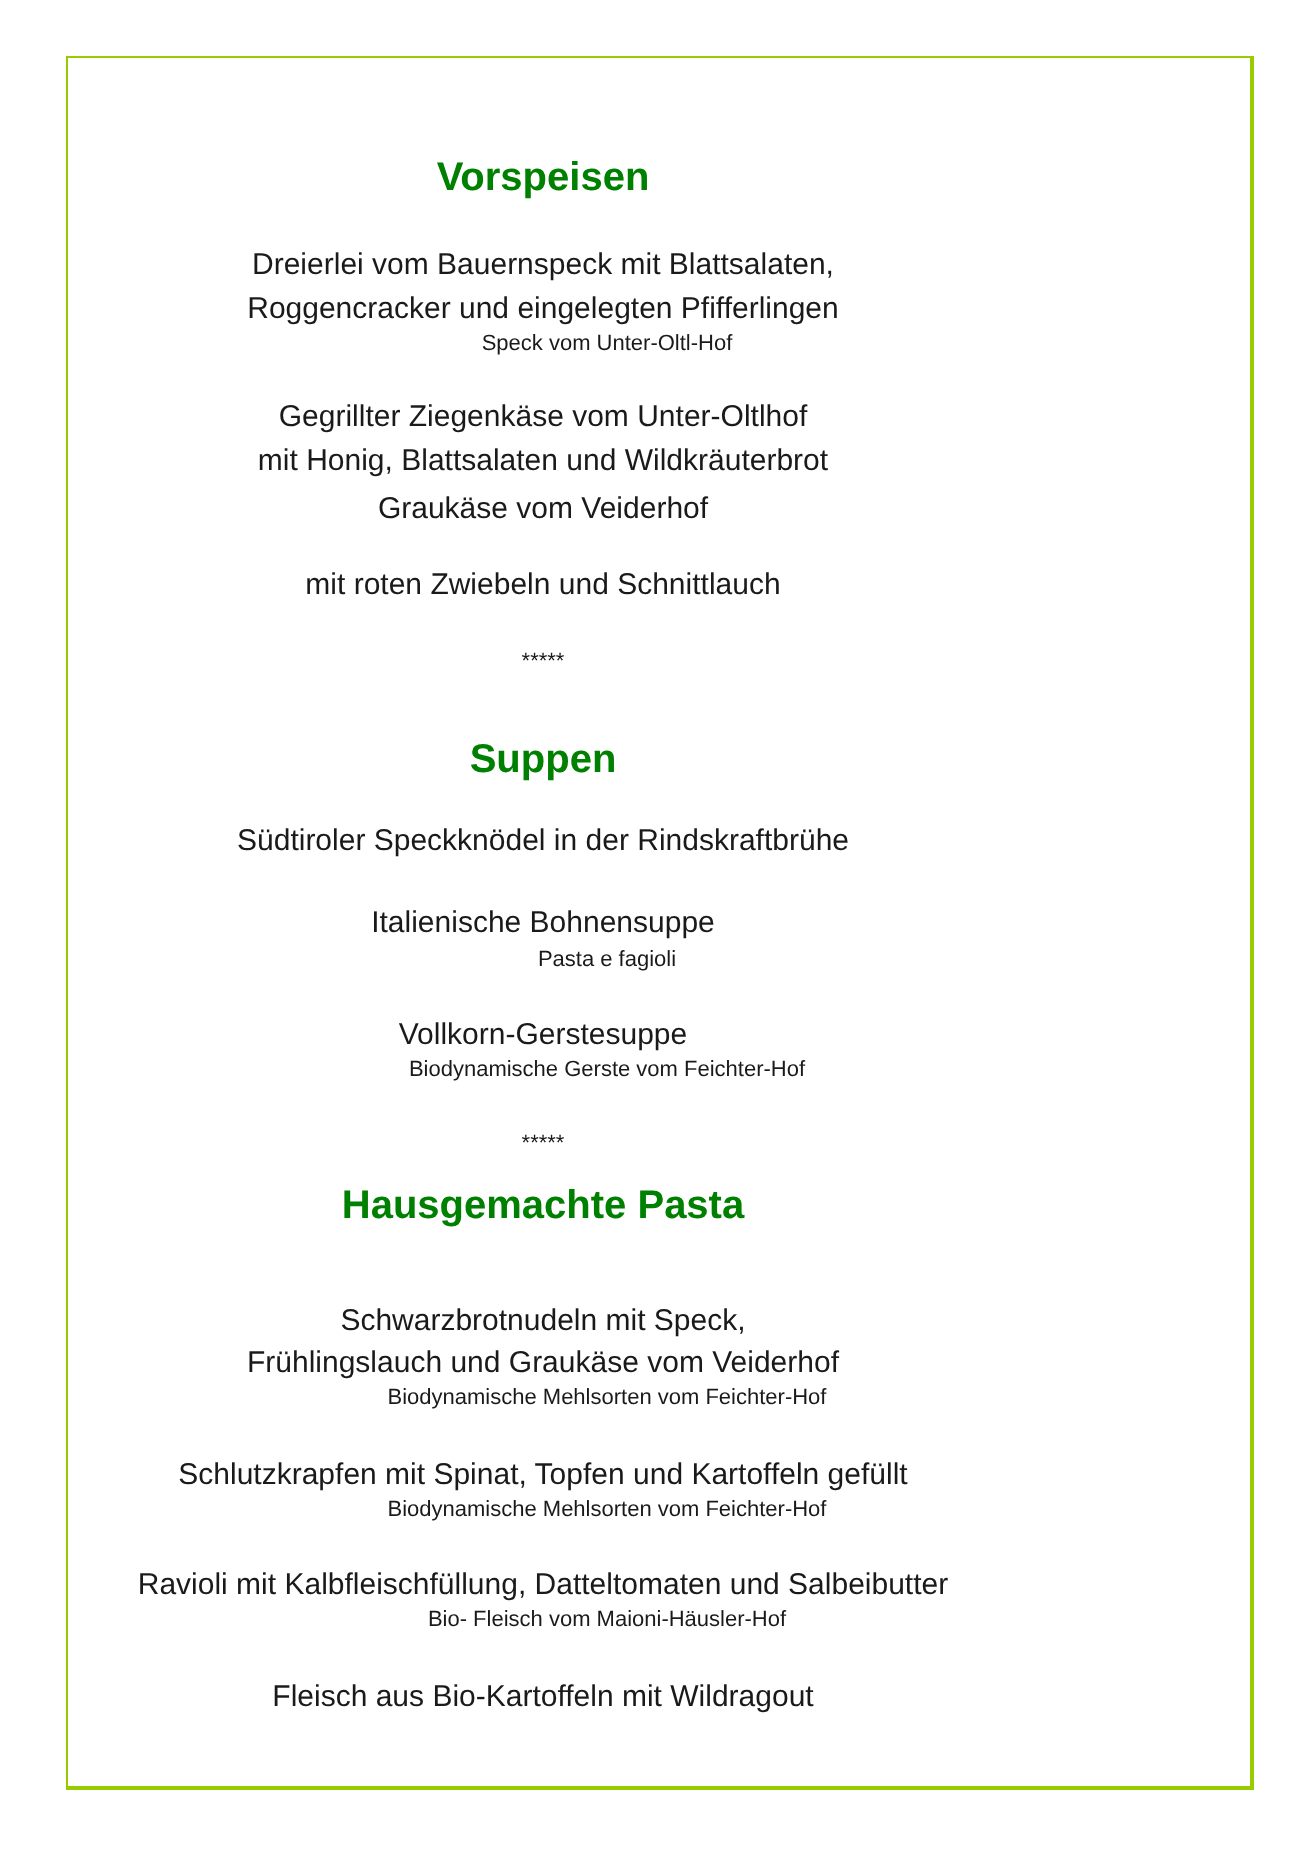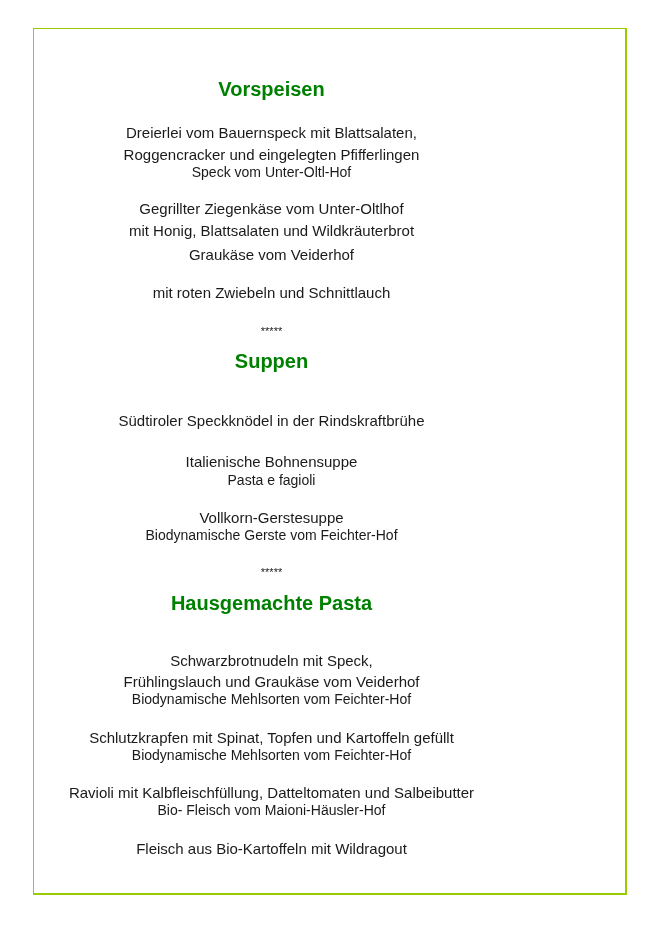--- a/index.html
+++ b/index.html
@@ -40,23 +40,24 @@
       font-weight: bold;
       color: #008000;
       line-height: 24px;
     }
     .dish {
       font-size: 15px;
       line-height: 18px;
       color: #1a1a1a;
     }
     .note {
-      font-size: 14px;
+      font-size: 11px;
       line-height: 12px;
       color: #1a1a1a;
+      padding-left: 32px;
     }
     .sep {
       font-size: 11px;
       line-height: 12px;
       color: #1a1a1a;
       letter-spacing: 0px;
     }
   </style>
 </head>
 <body>
@@ -70,21 +71,21 @@
 <div class="line note" style="top:172px">Speck vom Unter-Oltl-Hof</div>
 
 <div class="line dish" style="top:209px">Gegrillter Ziegenkäse vom Unter-Oltlhof</div>
 <div class="line dish" style="top:231px">mit Honig, Blattsalaten und Wildkräuterbrot</div>
 
 <div class="line dish" style="top:255px">Graukäse vom Veiderhof</div>
 <div class="line dish" style="top:293px">mit roten Zwiebeln und Schnittlauch</div>
 
 <div class="line sep" style="top:331px">*****</div>
 
-<div class="line heading" style="top:361px">Suppen</div>
+<div class="line heading" style="top:380px">Suppen</div>
 
 <div class="line dish" style="top:421px">Südtiroler Speckknödel in der Rindskraftbrühe</div>
 
 <div class="line dish" style="top:462px">Italienische Bohnensuppe</div>
 <div class="line note" style="top:480px">Pasta e fagioli</div>
 
 <div class="line dish" style="top:518px">Vollkorn-Gerstesuppe</div>
 <div class="line note" style="top:535px">Biodynamische Gerste vom Feichter-Hof</div>
 
 <div class="line sep" style="top:572px">*****</div>

